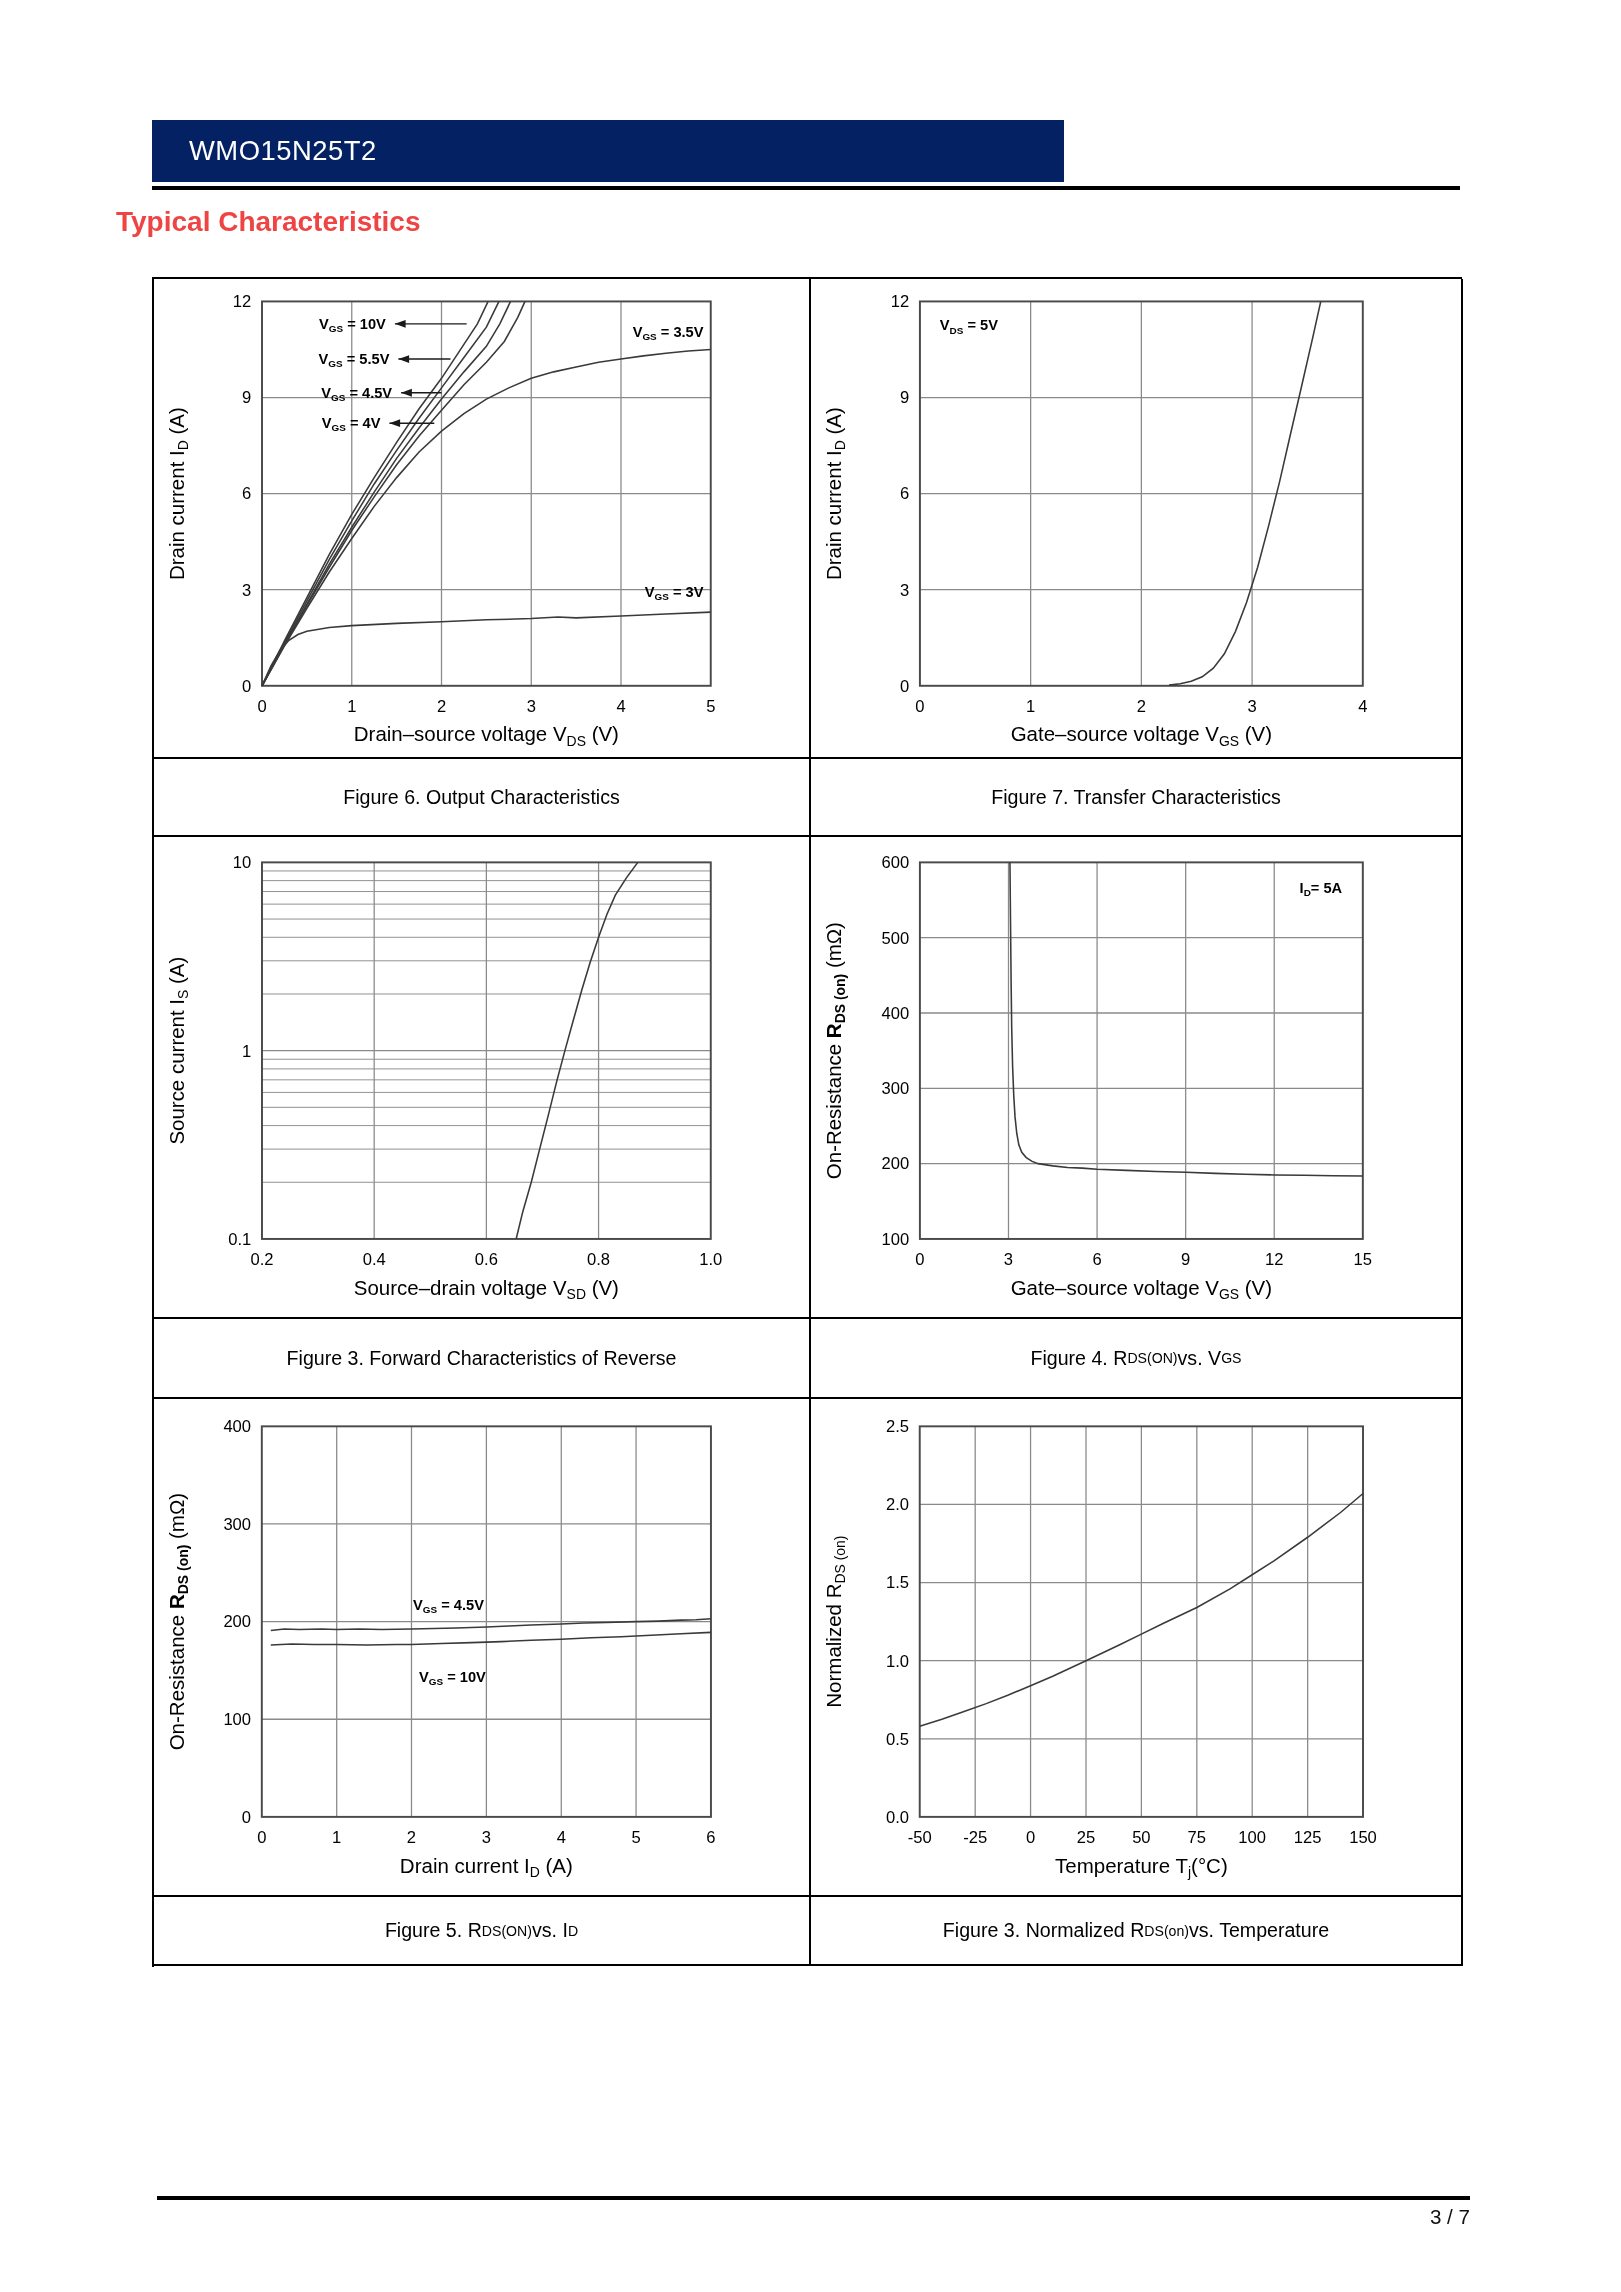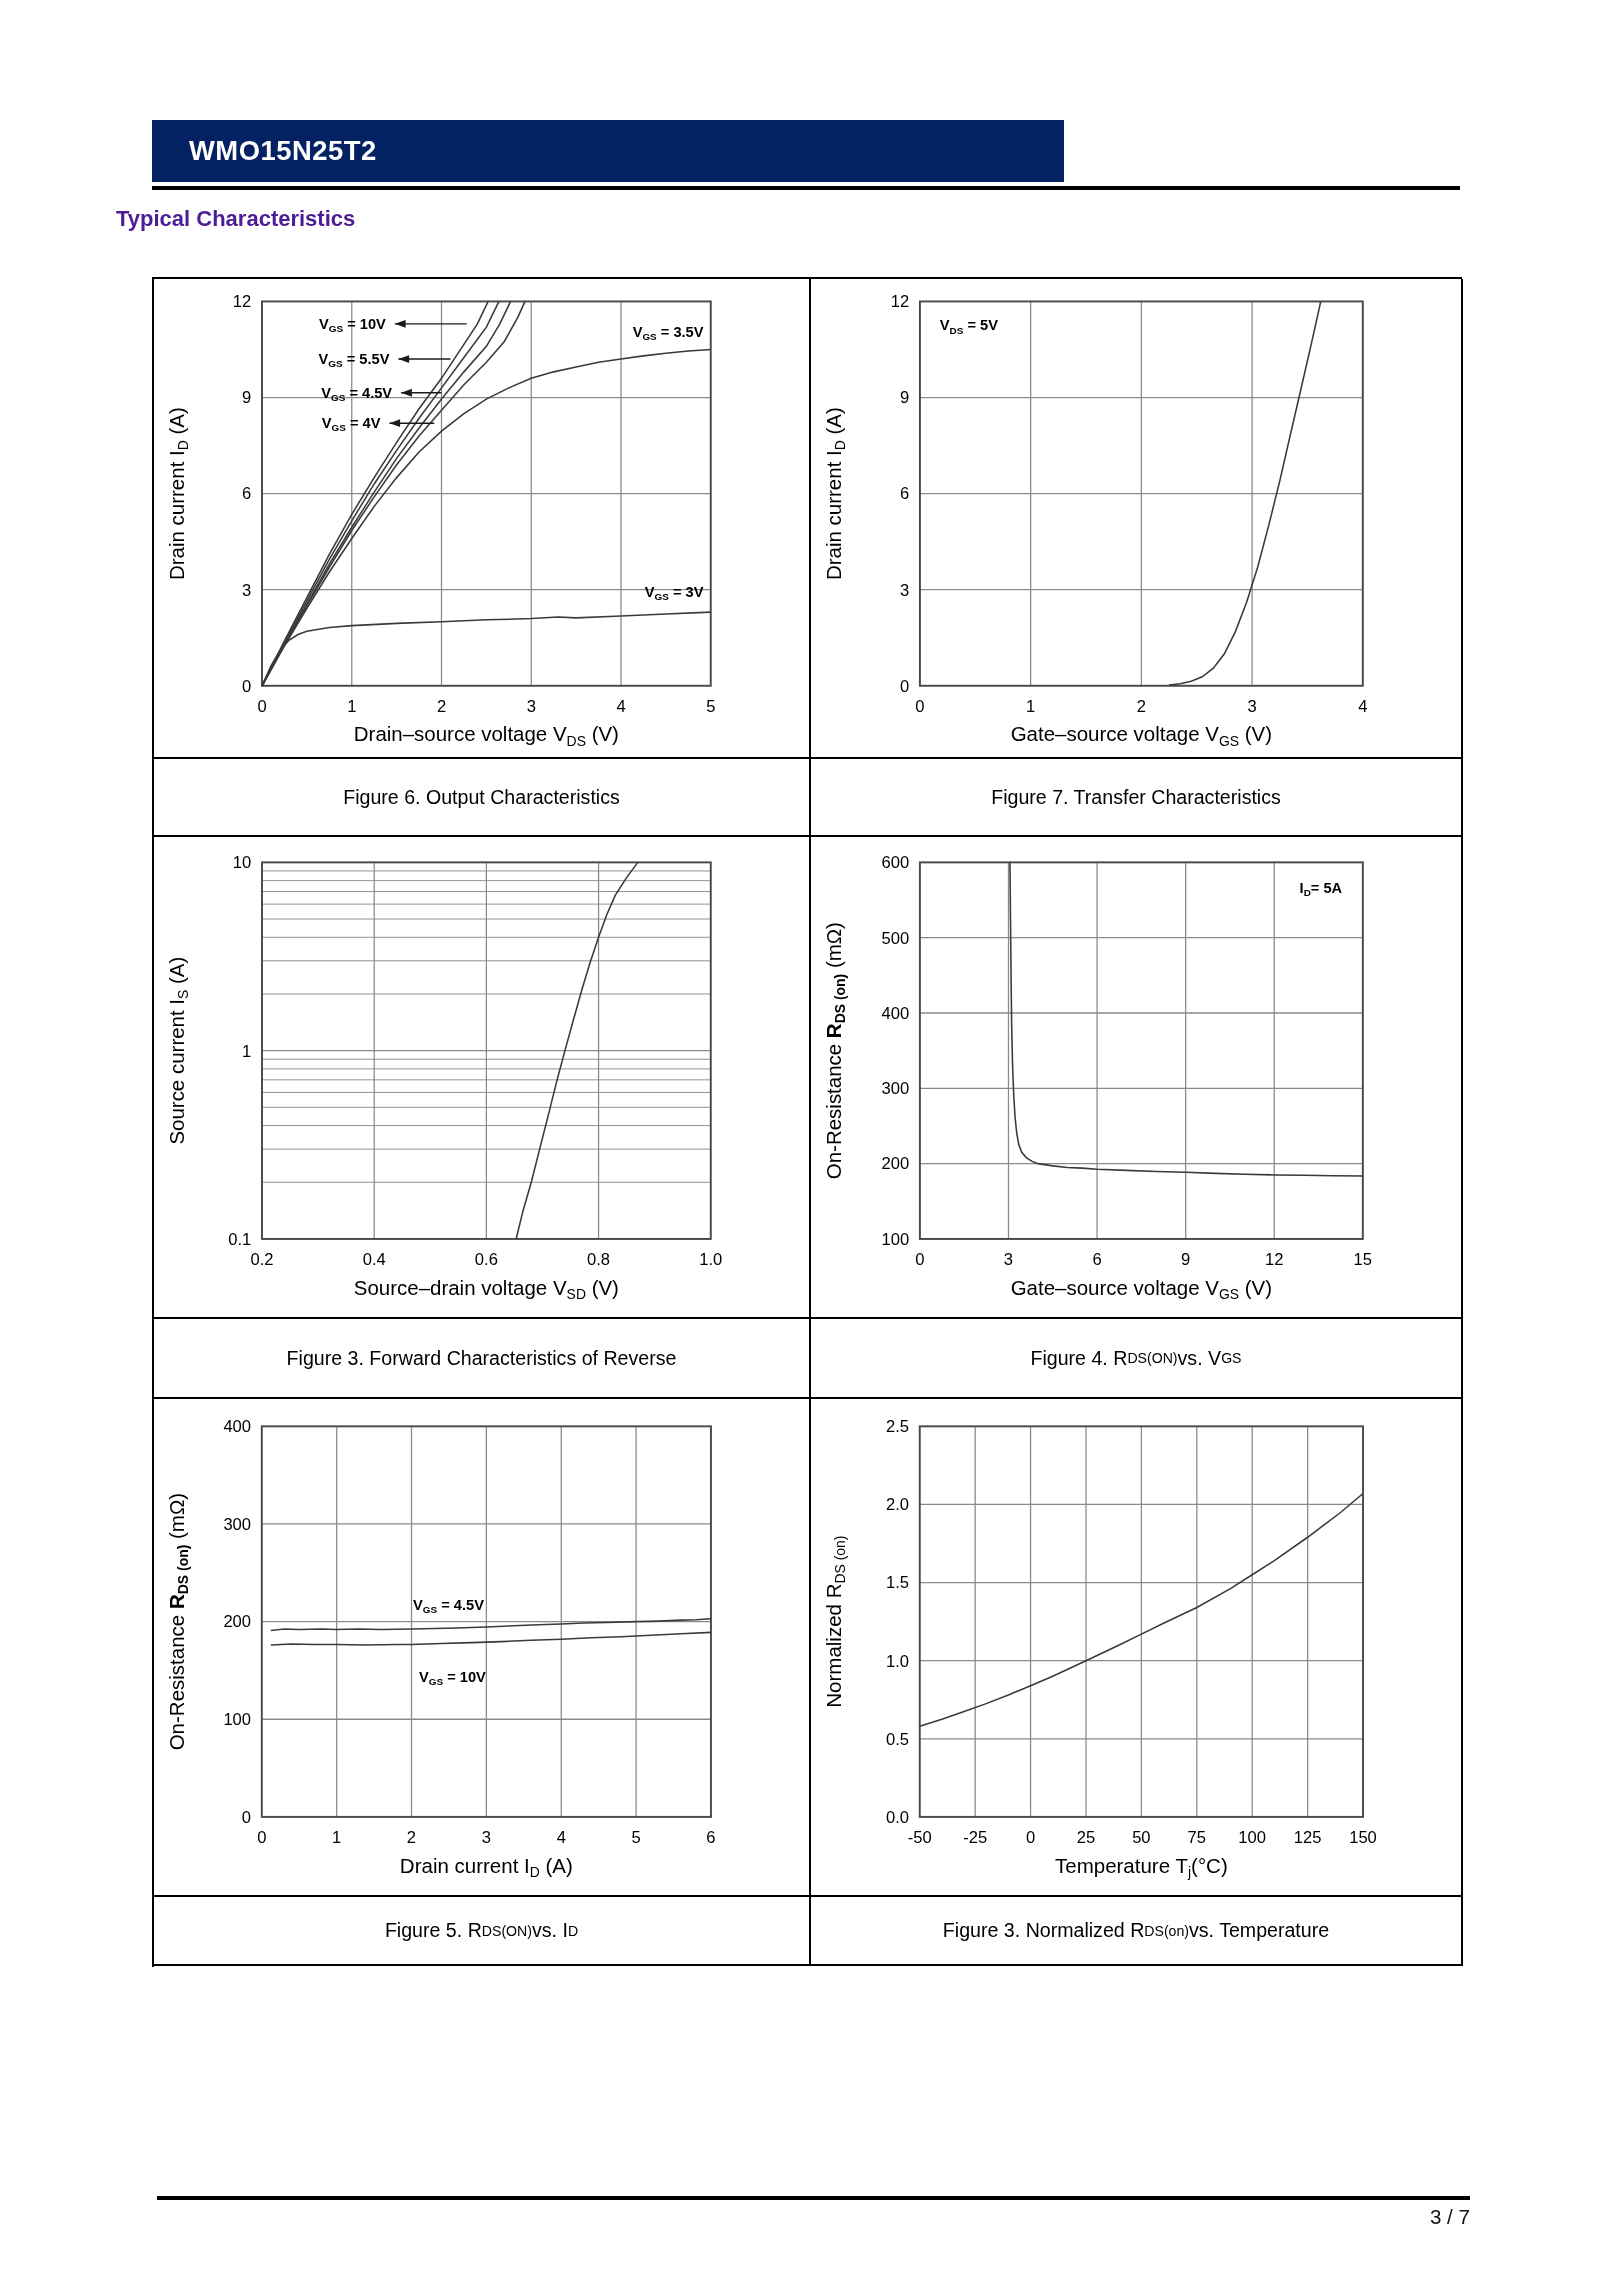--- a/index.html
+++ b/index.html
@@ -9,26 +9,26 @@
     background:#ffffff;
     font-family:"Liberation Sans", sans-serif;
     color:#000;
     overflow:hidden;
   }
   .header-bar{
     position:absolute;left:152px;top:120px;width:912px;height:62px;
     display:flex;align-items:center;
   }
   .header-bar .part{
-    color:#fff;font-size:27.4px;font-weight:bold;letter-spacing:0.5px;padding-left:37px;
+    color:#fff;font-size:27.4px;font-weight:normal;letter-spacing:0.5px;padding-left:37px;
   }
   .header-rule{position:absolute;left:152px;top:186px;width:1308px;height:3.9px;background:#000;}
   .section-heading{
     position:absolute;left:116px;top:206px;margin:0;
-    font-size:22px;font-weight:bold;color:#4c1d95;
+    font-size:28px;font-weight:bold;color:#ef4444;
   }
   .figure-table{
     position:absolute;left:152px;top:277px;width:1308px;height:1688px;
     display:grid;
     grid-template-columns:657px 652px;
     grid-template-rows:480px 78px 482px 80px 498px 69px;
     border-left:2px solid #000;border-top:2px solid #000;
     box-sizing:content-box;
   }
   .cell{border-right:2px solid #000;border-bottom:2px solid #000;box-sizing:border-box;background:#fff;}

